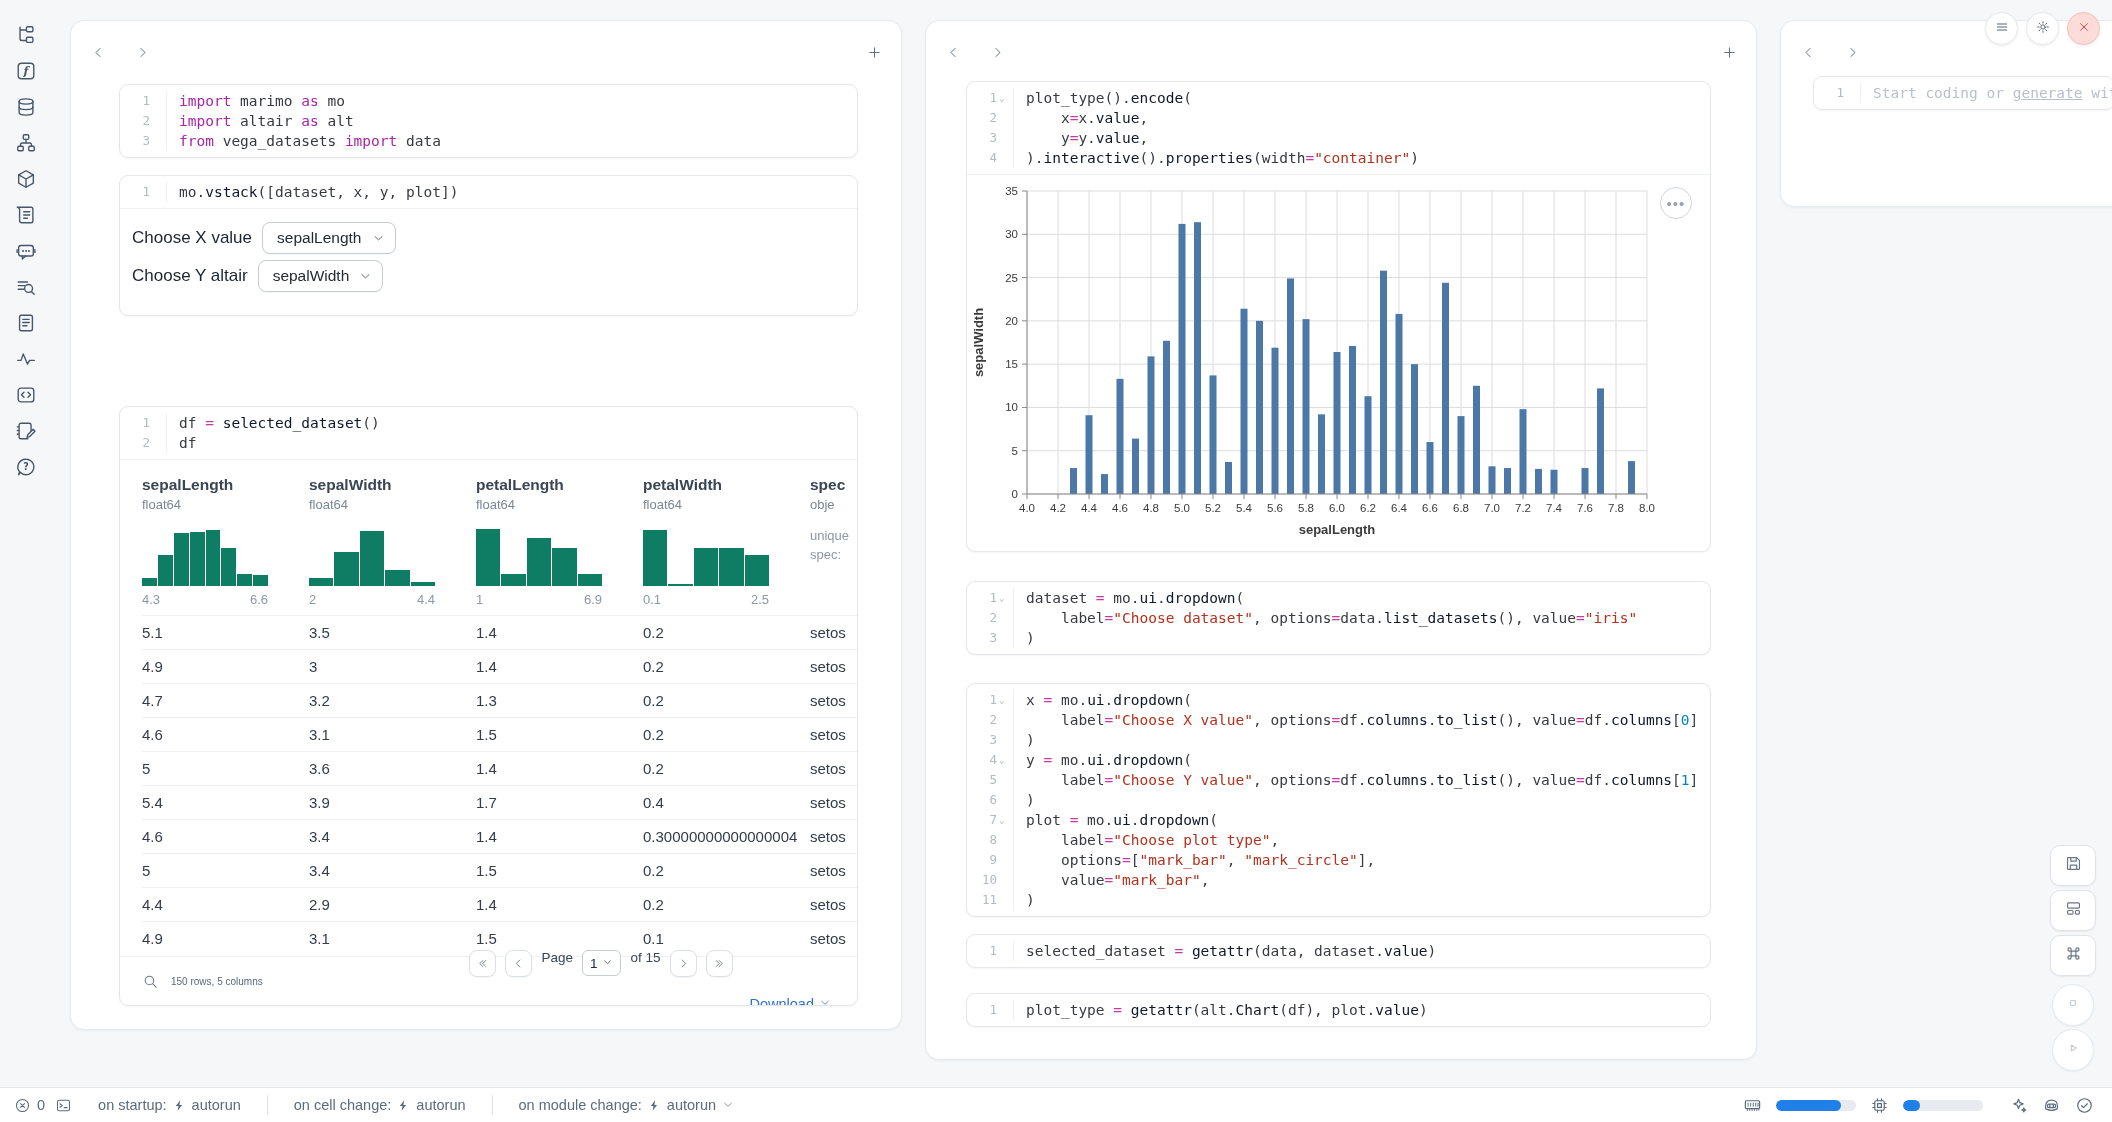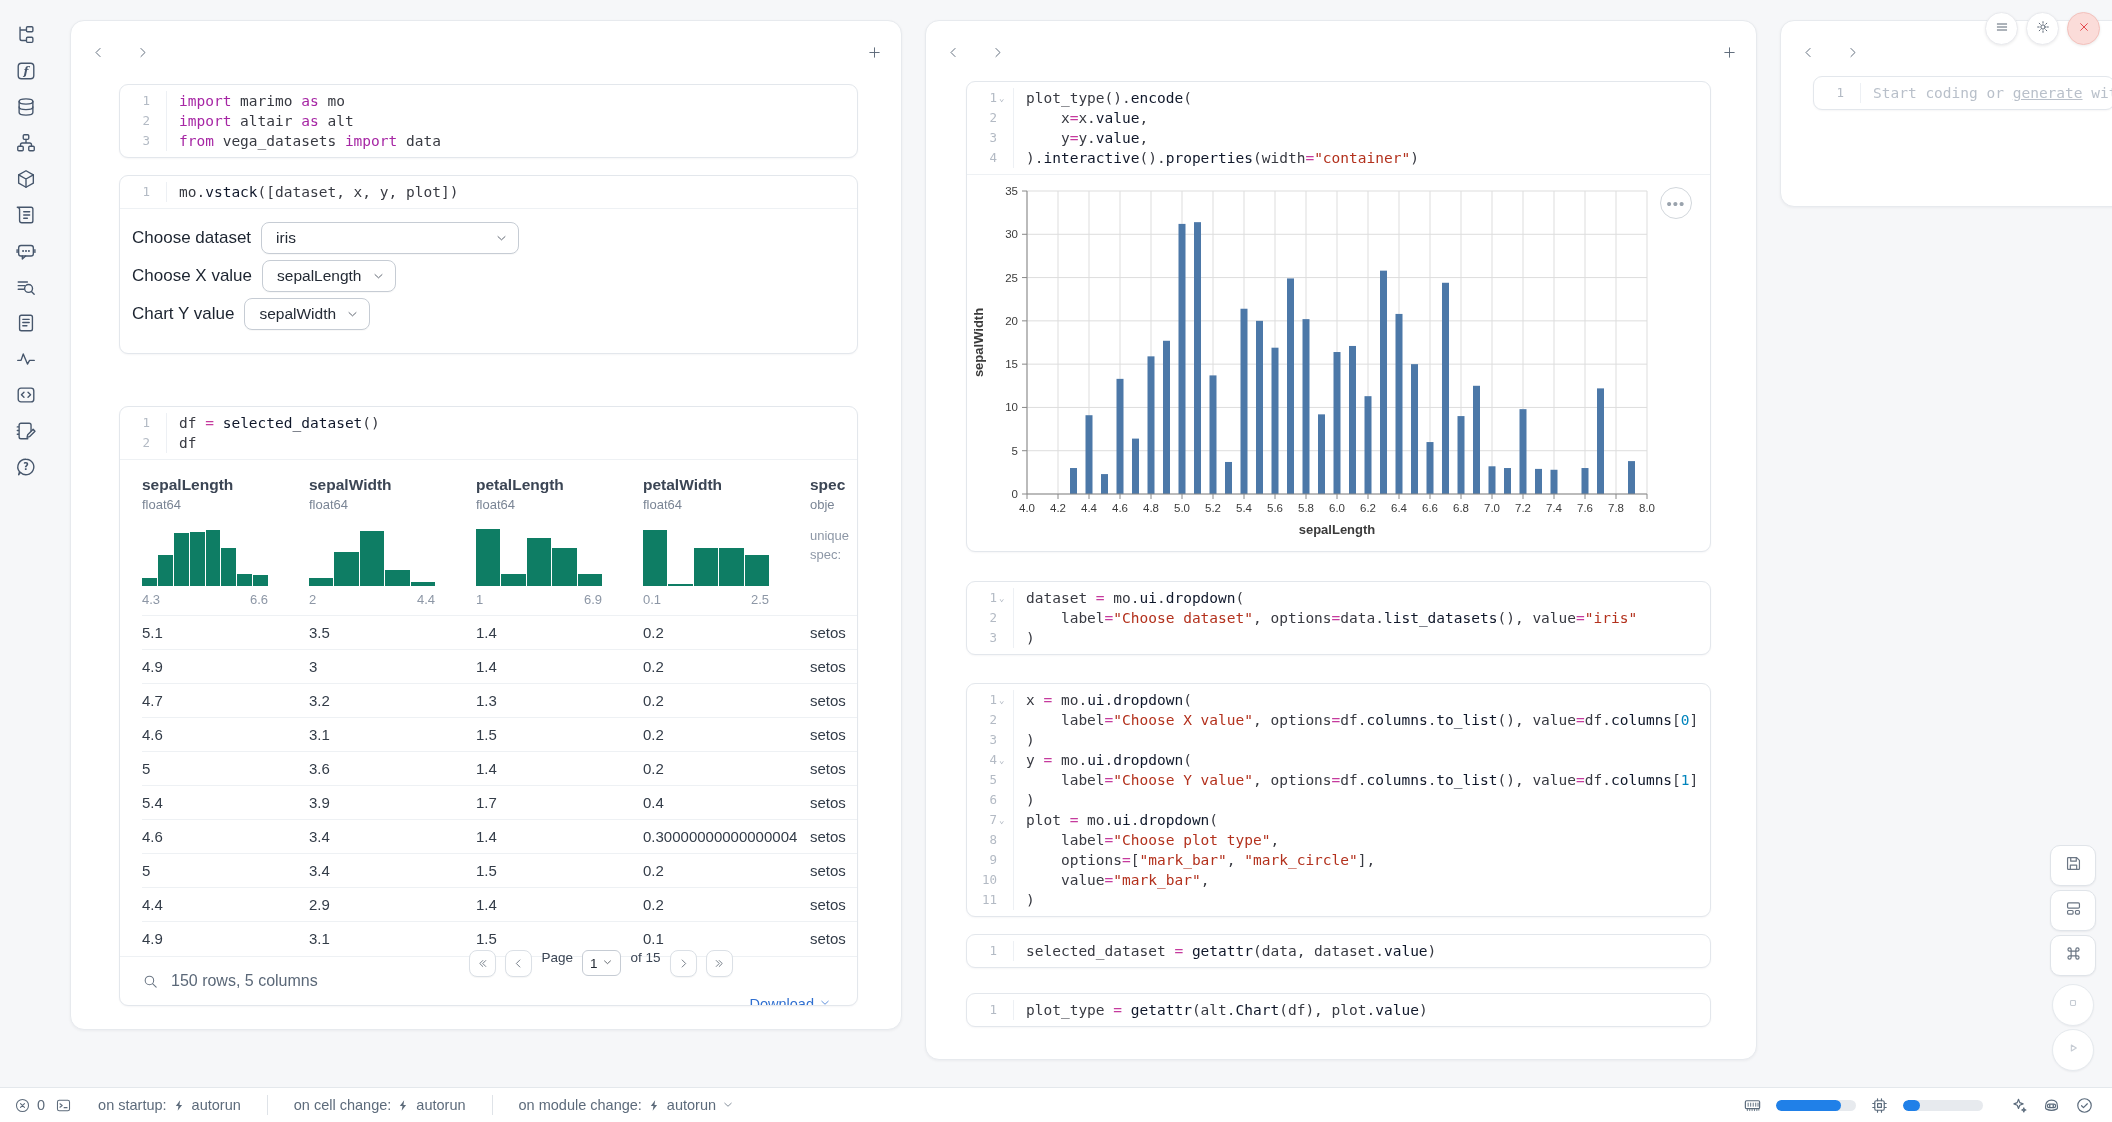--- a/index.html
+++ b/index.html
@@ -54,21 +54,21 @@
   .hist{display:flex;align-items:flex-end;gap:1px;height:62px;width:126px;margin-top:12px;}
   .hist div{flex:1;background:#0e7d64;}
   .range{display:flex;justify-content:space-between;width:126px;font-size:13px;color:#8d97a6;margin-top:6px;padding-bottom:8px;}
   .stats{margin-top:14px;font-size:13px;color:#8d97a6;line-height:19px;}
   .tr{display:grid;grid-template-columns:167px 167px 167px 167px minmax(0,1fr);height:33px;align-items:center;
       border-top:1px solid #eef1f4;font-size:15px;color:#333c48;cursor:default;}
   
   .tfoot{position:absolute;left:0;right:0;bottom:0;height:48px;border-top:1px solid #eef1f4;display:flex;align-items:center;
          padding:0 26px 0 22px;}
   .tfoot .ticon{width:17px;height:17px;color:#6b7684;margin-right:12px;}
-  .tsummary{font-size:16px;color:#5b6878;}
+  .tsummary{font-size:10px;color:#5b6878;}
   .pager{margin-left:auto;display:flex;gap:9px;}
   .pgbtn{width:27px;height:27px;border:1px solid #dbe0e6;border-radius:8px;background:#fff;display:flex;align-items:center;justify-content:center;
          color:#58636f;cursor:pointer;box-shadow:0 1px 1px rgba(0,0,0,.04);padding:0;}
   .pgbtn svg{width:13px;height:13px;}
   .pagelbl{font-size:13.5px;color:#3b4554;}
   .page-select{display:inline-flex;align-items:center;gap:5px;border:1px solid #c6ccd4;border-radius:6px;height:24px;padding:0 7px;
                font-size:13.5px;color:#242b35;cursor:pointer;background:#fff;}
   .page-select svg{width:11px;height:11px;}
   .dl{display:inline-flex;align-items:center;gap:5px;color:#2f6fd0;font-size:14.5px;cursor:pointer;margin-left:8px;margin-top:46px;}
   .dl svg{width:12px;height:12px;}
@@ -246,39 +246,30 @@
             <span class="gutter">
               <span>1</span>
               <span class="nochev"></span>
             </span>
             <span class="code-text"><span class="tk-p">mo.</span><span class="tk-f">vstack</span><span class="tk-p">([dataset, x, y, plot])</span></span>
           </div>
         </div>
       <div class="divider"></div>
       <div class="form" id="form">
           <div class="form-row">
-            <span class="form-label">Choose dataset</span>
-            <span class="sel wide">
-              <span>iris</span>
-              <svg viewBox="0 0 24 24" class="ic">
-                <path d="M5.5 8.5l6.5 6 6.5-6"></path>
-              </svg>
-            </span>
-          </div>
-          <div class="form-row">
             <span class="form-label">Choose X value</span>
             <span class="sel">
               <span>sepalLength</span>
               <svg viewBox="0 0 24 24" class="ic">
                 <path d="M5.5 8.5l6.5 6 6.5-6"></path>
               </svg>
             </span>
           </div>
           <div class="form-row">
-            <span class="form-label">Chart Y value</span>
+            <span class="form-label">Choose Y altair</span>
             <span class="sel">
               <span>sepalWidth</span>
               <svg viewBox="0 0 24 24" class="ic">
                 <path d="M5.5 8.5l6.5 6 6.5-6"></path>
               </svg>
             </span>
           </div>
         </div>
     </div>
 

